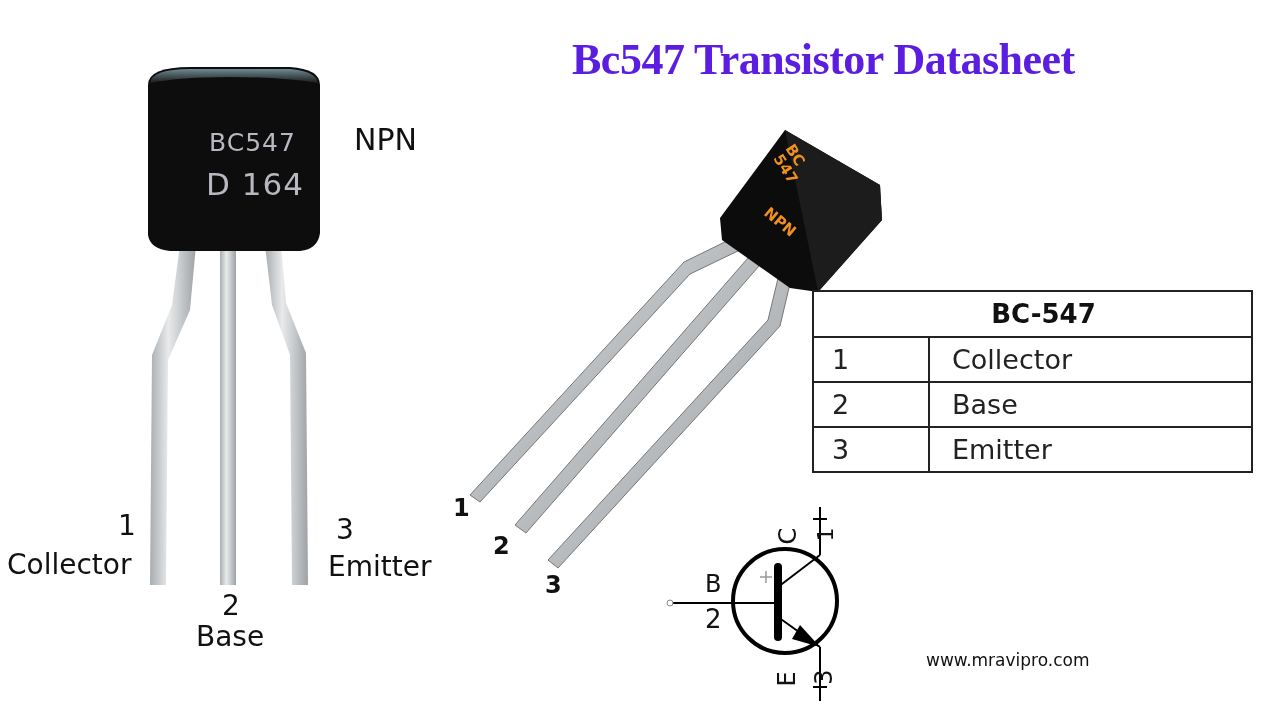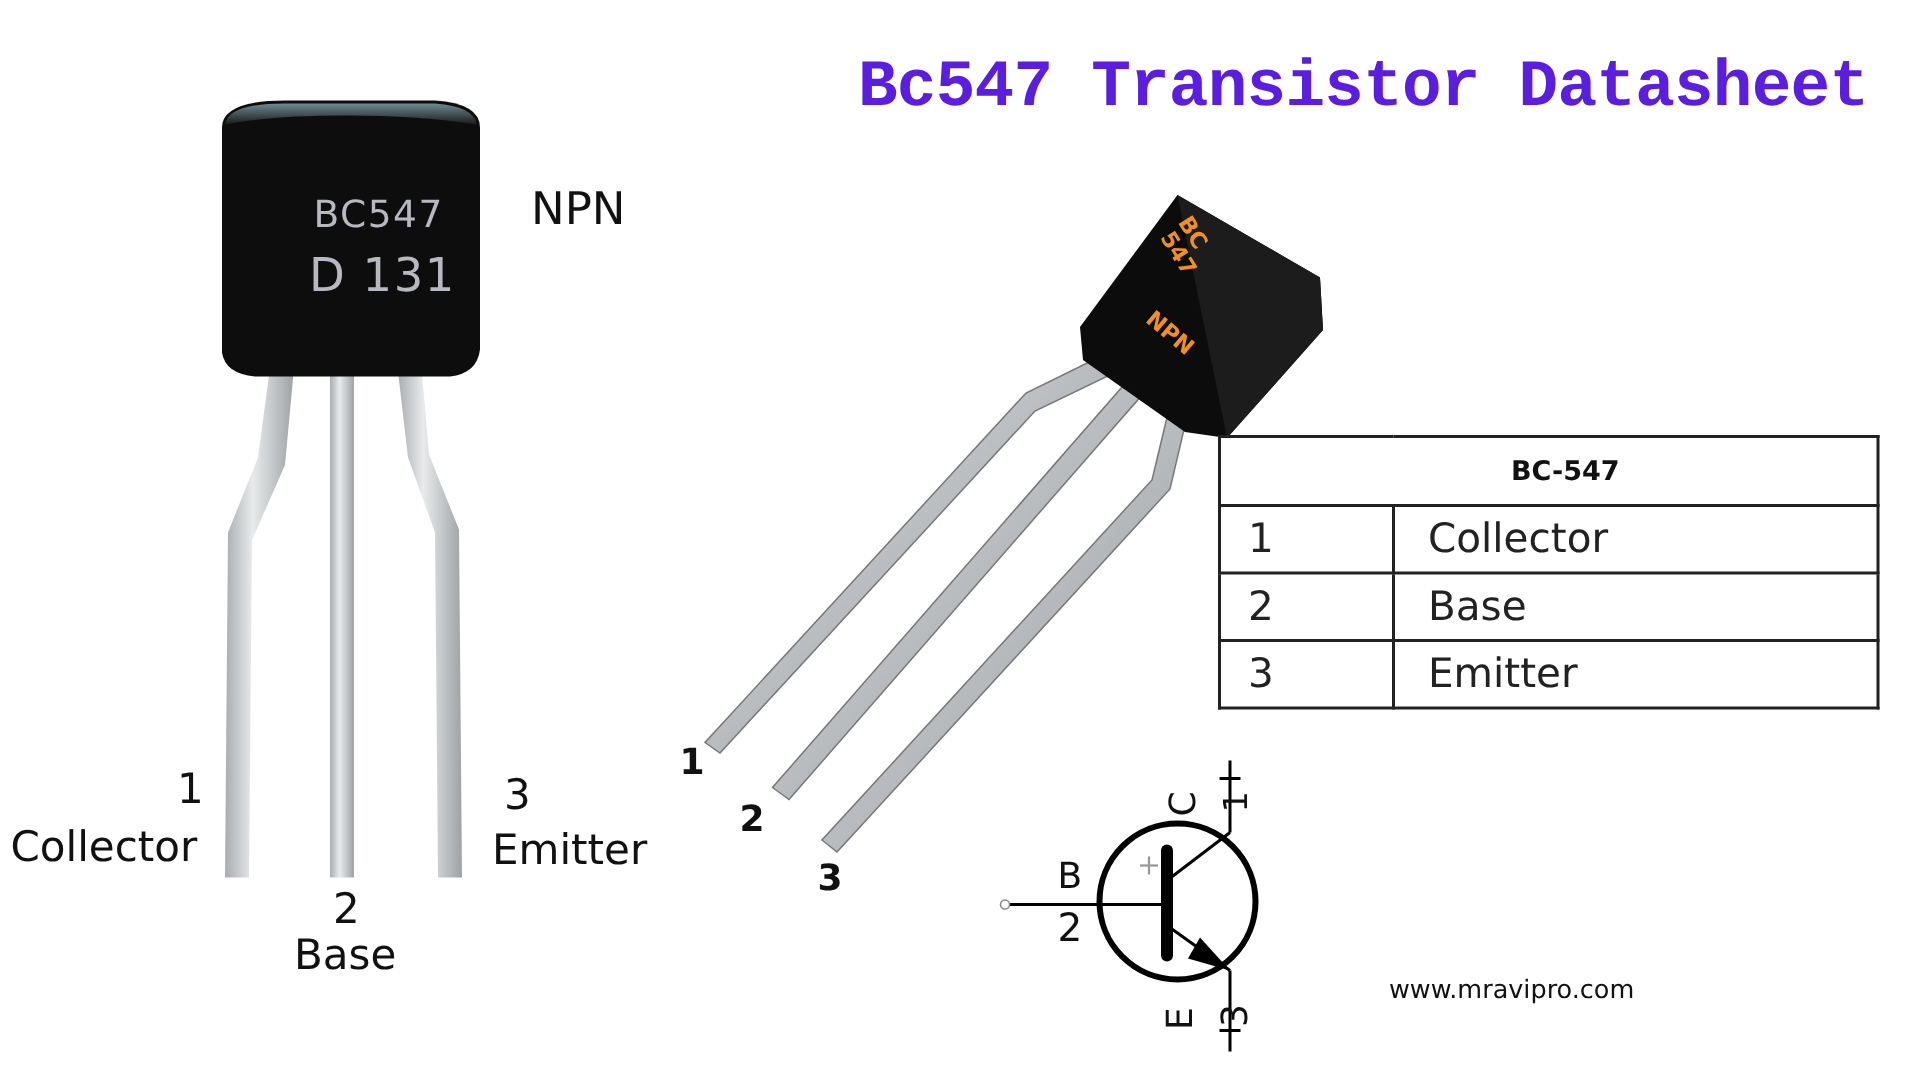--- a/index.html
+++ b/index.html
@@ -1,22 +1,22 @@
 <!DOCTYPE html>
 <html><head>
 <meta charset="utf-8">
 <style>
   html, body { margin:0; padding:0; }
   body { width:1280px; height:720px; background:#ffffff; position:relative; overflow:hidden; font-family:"DejaVu Sans", sans-serif; }
   .abs { position:absolute; }
-  .title { left:572px; top:34px; font-family:Liberation Mono, monospace; font-weight:bold; font-size:44px; letter-spacing:-0.5px; white-space:nowrap; }
+  .title { left:572px; top:34px; font-family:Liberation Serif, serif; font-weight:bold; font-size:44px; letter-spacing:-0.5px; white-space:nowrap; }
   .lbl { font-family:"DejaVu Sans", sans-serif; color:#111; white-space:nowrap; }
   table.pins { position:absolute; left:812px; top:290px; width:441px; border-collapse:collapse; font-family:"DejaVu Sans", sans-serif; }
   table.pins td, table.pins th { border:2px solid #222; height:43px; padding:0; }
-  table.pins th { font-size:18px; font-weight:bold; color:#111; text-align:center; height:44px;padding-left:22px; }
+  table.pins th { font-size:26px; font-weight:bold; color:#111; text-align:center; height:44px;padding-left:22px; }
   table.pins td { font-size:27px; color:#222; }
   table.pins td.num { width:96px; padding-left:18px; }
   table.pins td.name { padding-left:22px; }
   .url { left:926px; top:650px; font-size:17px; color:#111; }
 </style>
 </head>
 <body>
 
 <div class="abs title" style="color:#5b1ee0;">Bc547 Transistor Datasheet</div>
 
@@ -37,21 +37,21 @@
 
     <path d="M50 190 L42 250 L22 300 L20 530 L36 530 L38 305 L60 255 L66 190 Z" fill="url(#lead)"></path>
     <path d="M90 190 L90 530 L106 530 L106 190 Z" fill="url(#lead)"></path>
     <path d="M135 190 L142 250 L160 300 L162 530 L178 530 L176 298 L156 248 L151 190 Z" fill="url(#lead)"></path>
 
     <path d="M18 30 Q18 12 60 12 L160 12 Q190 14 190 30 L190 178 Q188 194 170 196 L40 196 Q20 194 18 180 Z" fill="#0d0d0d"></path>
     <path d="M20 28 Q22 14 60 14 L160 14 Q186 16 188 28 Q150 22 100 22 Q50 22 20 28 Z" fill="url(#topcap)"></path>
   </svg>
 </div>
 <div class="abs lbl" style="left:209px;top:128px;font-size:25px;color:#b8b8c0;letter-spacing:1px;">BC547</div>
-<div class="abs lbl" style="left:206px;top:166px;font-size:31px;color:#b8b8c0;letter-spacing:1px;">D 131</div>
+<div class="abs lbl" style="left:206px;top:166px;font-size:31px;color:#b8b8c0;letter-spacing:1px;">D 164</div>
 <div class="abs lbl" style="left:354px;top:122px;font-size:30px;">NPN</div>
 
 <div class="abs lbl" style="left:118px;top:509px;font-size:28px;">1</div>
 <div class="abs lbl" style="left:7px;top:548px;font-size:28px;">Collector</div>
 <div class="abs lbl" style="left:222px;top:589px;font-size:28px;">2</div>
 <div class="abs lbl" style="left:196px;top:620px;font-size:28px;">Base</div>
 <div class="abs lbl" style="left:336px;top:513px;font-size:28px;">3</div>
 <div class="abs lbl" style="left:328px;top:550px;font-size:28px;">Emitter</div>
 
 <div class="abs" style="left:450px;top:120px;width:450px;height:480px;">

